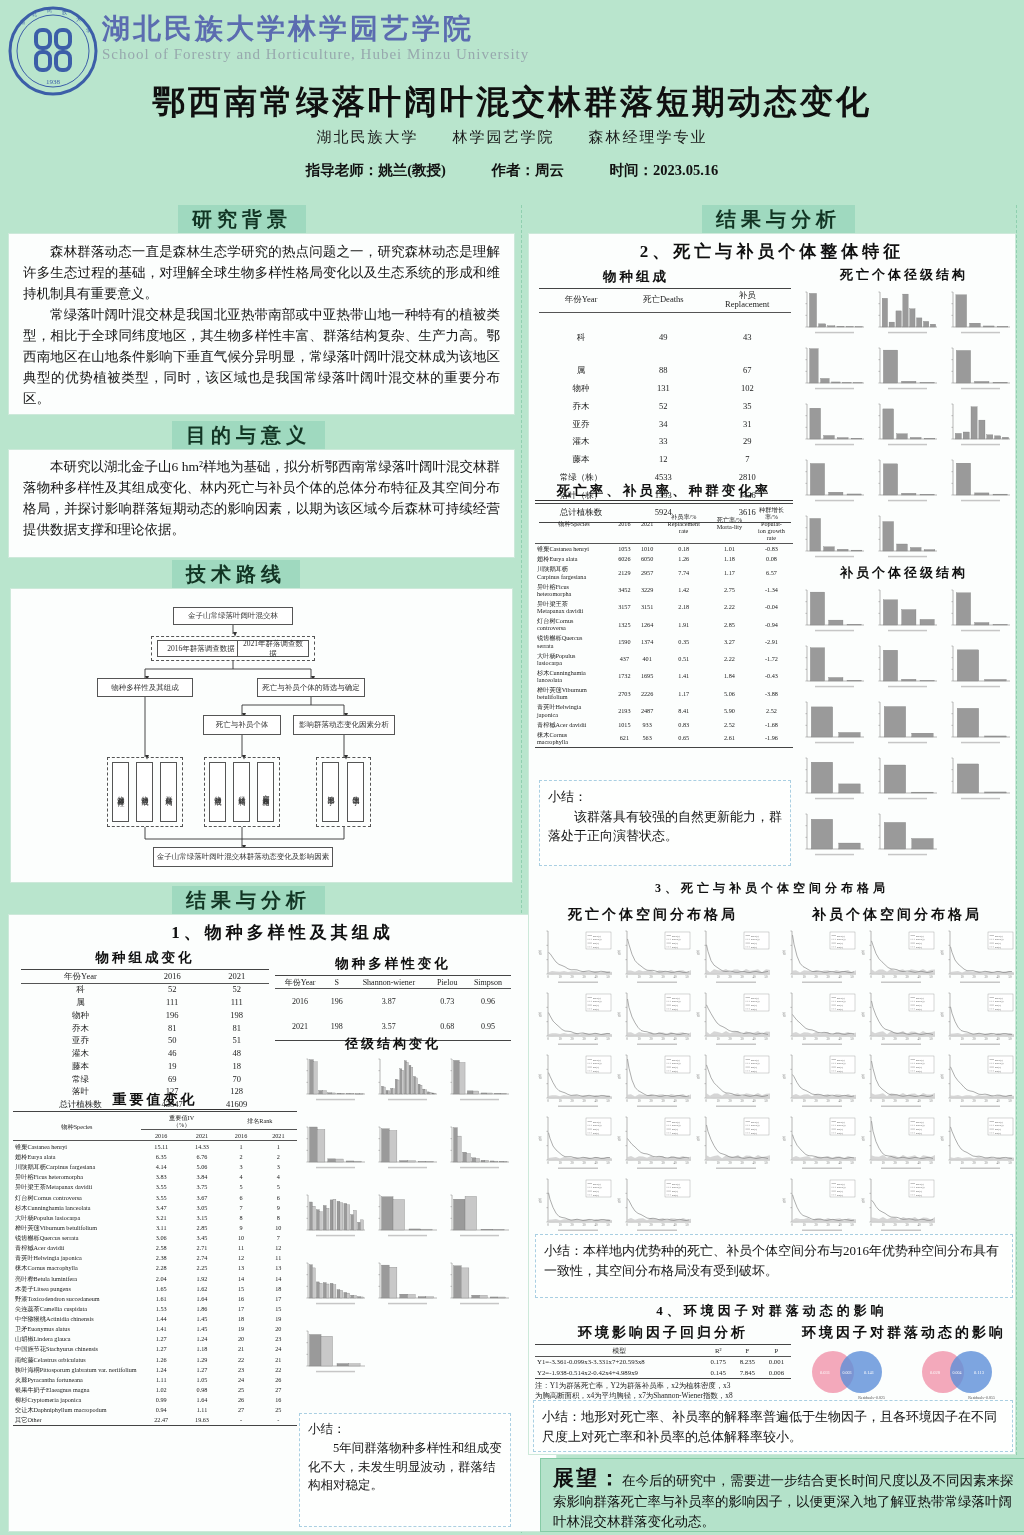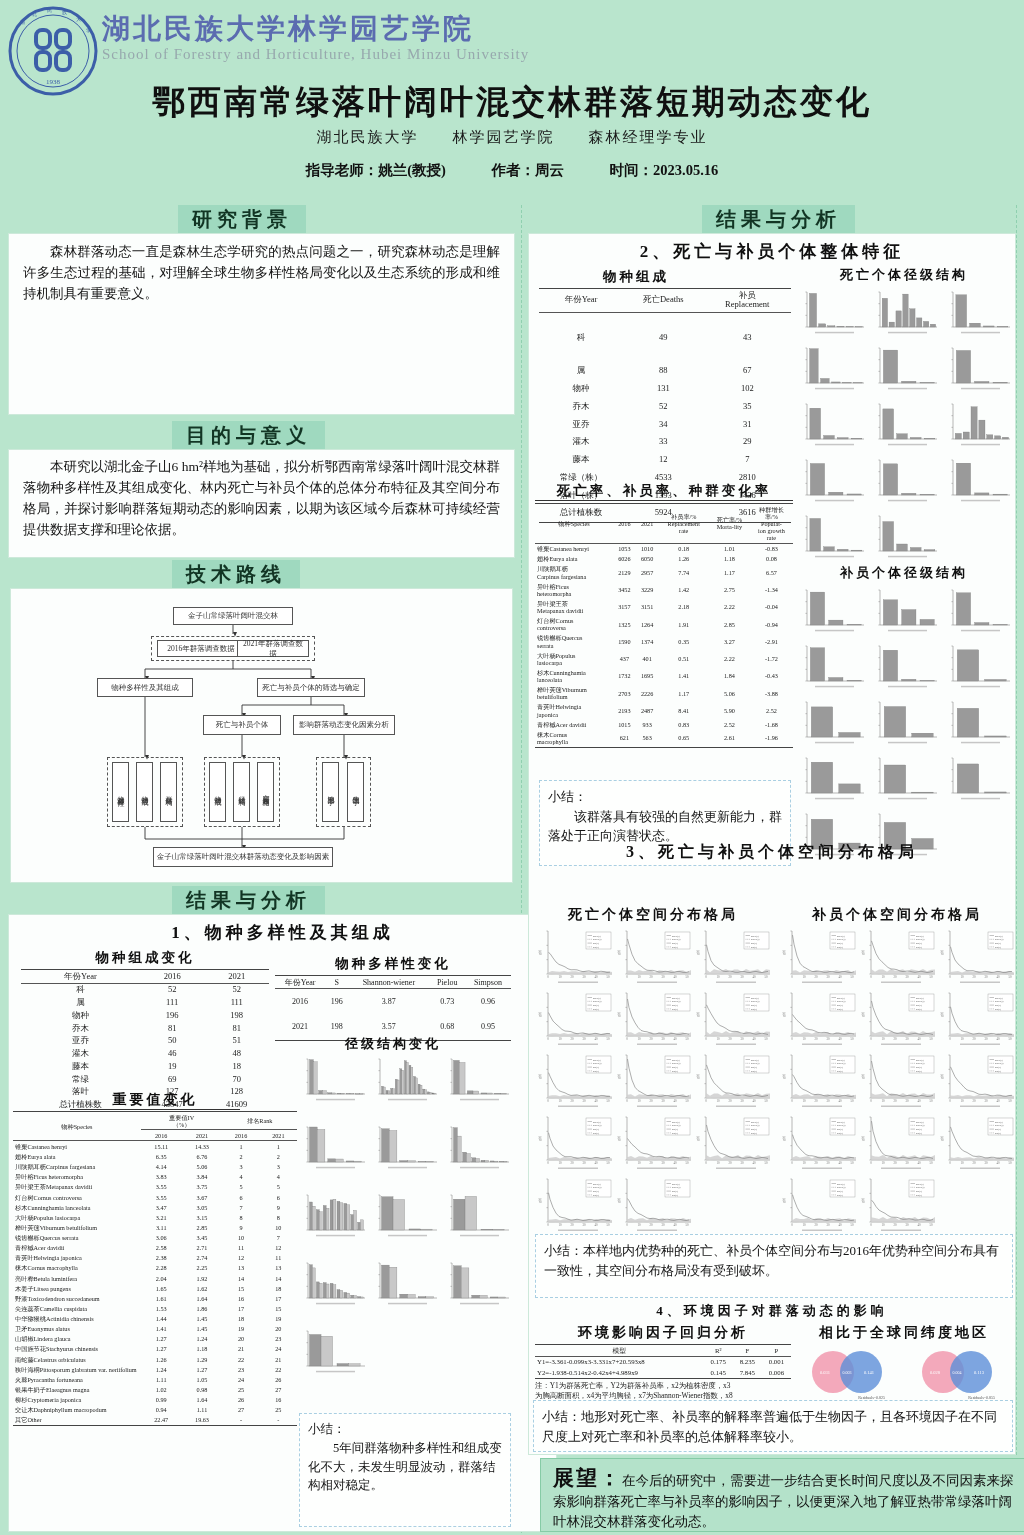--- a/index.html
+++ b/index.html
@@ -72,20 +72,21 @@
     <span>作者：周云</span><span class="gap"></span>
     <span>时间：2023.05.16</span>
   </div>
 
   <div class="vguide" style="left:521px;top:205px;height:1328px;"></div>
   <div class="vguide" style="left:1016px;top:205px;height:1250px;"></div>
 
   <div class="chip" style="left:178px;top:205px;">研究背景</div>
   <div class="panel body-text" style="left:8px;top:233px;width:507px;height:182px;padding:7px 14px;">
     <p>森林群落动态一直是森林生态学研究的热点问题之一，研究森林动态是理解许多生态过程的基础，对理解全球生物多样性格局变化以及生态系统的形成和维持机制具有重要意义。</p>
+    <p>常绿落叶阔叶混交林是我国北亚热带南部或中亚热带山地一种特有的植被类型，相比于全球同纬度地区，其生物多样性丰富、群落结构复杂、生产力高。鄂西南地区在山地条件影响下垂直气候分异明显，常绿落叶阔叶混交林成为该地区典型的优势植被类型，同时，该区域也是我国常绿落叶阔叶混交林的重要分布区。</p>
   </div>
 
   <div class="chip" style="left:172px;top:421px;">目的与意义</div>
   <div class="panel body-text" style="left:8px;top:449px;width:507px;height:109px;padding:6px 14px;">
     <p>本研究以湖北金子山6 hm²样地为基础，拟分析鄂西南常绿落叶阔叶混交林群落物种多样性及其组成变化、林内死亡与补员个体的总体分布特征及其空间分布格局，并探讨影响群落短期动态的影响因素，以期为该区域今后森林可持续经营提供数据支撑和理论依据。</p>
   </div>
 
   <div class="chip" style="left:172px;top:560px;">技术路线</div>
   <div class="fc">
     <svg width="503" height="295" viewBox="0 0 503 295" style="position:absolute;left:0;top:0;">
@@ -1348,21 +1349,21 @@
             <rect x="17" y="43.8" width="39" height="1.5" fill="#c6c6c6"></rect>
           </svg>
         </div>
       </div>
 
     <div class="summary-box" style="left:10px;top:546px;width:252px;height:86px;font-size:13px;line-height:1.5;">
       <div class="summary-label">小结：</div>
       <div style="text-indent:2em;">该群落具有较强的自然更新能力，群落处于正向演替状态。</div>
     </div>
 
-    <div class="sec-num-title" style="top:608px;font-size:16px;">3、死亡与补员个体空间分布格局</div>
+    <div class="sec-num-title" style="top:646px;font-size:12px;">3、死亡与补员个体空间分布格局</div>
     <div class="grid-title" style="left:8px;top:672px;width:232px;font-size:14px;">死亡个体空间分布格局</div>
     <div class="grid-title" style="left:252px;top:672px;width:232px;font-size:14px;">补员个体空间分布格局</div>
     <div class="mini-grid" style="left:8px;top:694px;width:236px;grid-auto-rows:60px;gap:2px;">
         <div class="chart-cell">
           <svg viewBox="0 0 76 58" width="76" height="58">
             <line x1="10" y1="3" x2="10" y2="46" stroke="#888" stroke-width="0.6"></line>
             <line x1="10" y1="46" x2="74" y2="46" stroke="#888" stroke-width="0.6"></line>
             <line x1="8.4" y1="3" x2="10" y2="3" stroke="#888" stroke-width="0.5"></line>
             <line x1="8.4" y1="17.333333333333336" x2="10" y2="17.333333333333336" stroke="#888" stroke-width="0.5"></line>
             <line x1="8.4" y1="31.666666666666668" x2="10" y2="31.666666666666668" stroke="#888" stroke-width="0.5"></line>
@@ -2204,21 +2205,21 @@
               <td>7.845</td>
               <td>0.006</td>
             </tr>
           </tbody>
       </table>
       <div style="font-size:7.4px;color:#222;white-space:pre-line;line-height:1.35;margin-top:2px;">注：Y1为群落死亡率，Y2为群落补员率，x2为植株密度，x3
 为胸高断面积，x4为平均胸径，x7为Shannon-Wiener指数，x8</div>
     </div>
 
     <div style="position:absolute;left:266px;top:1090px;width:218px;">
-      <div class="tbl-title" style="font-size:14px;">相比于全球同纬度地区</div>
+      <div class="tbl-title" style="font-size:14px;">环境因子对群落动态的影响</div>
       <svg width="218" height="62" viewBox="0 0 218 62">
         <g>
           <circle cx="38" cy="28" r="21" fill="#f2a4b7" opacity="0.95"></circle>
           <circle cx="66" cy="28" r="21" fill="#5c8fd8" opacity="0.8"></circle>
           <text x="30" y="30" text-anchor="middle" font-size="4.5" fill="#fff">0.031</text>
           <text x="52" y="30" text-anchor="middle" font-size="4" fill="#fff">0.003</text>
           <text x="74" y="30" text-anchor="middle" font-size="4.5" fill="#fff">0.141</text>
           <text x="90" y="55" text-anchor="end" font-size="4" fill="#555">Residuals=0.825</text>
         </g>
         <g>

